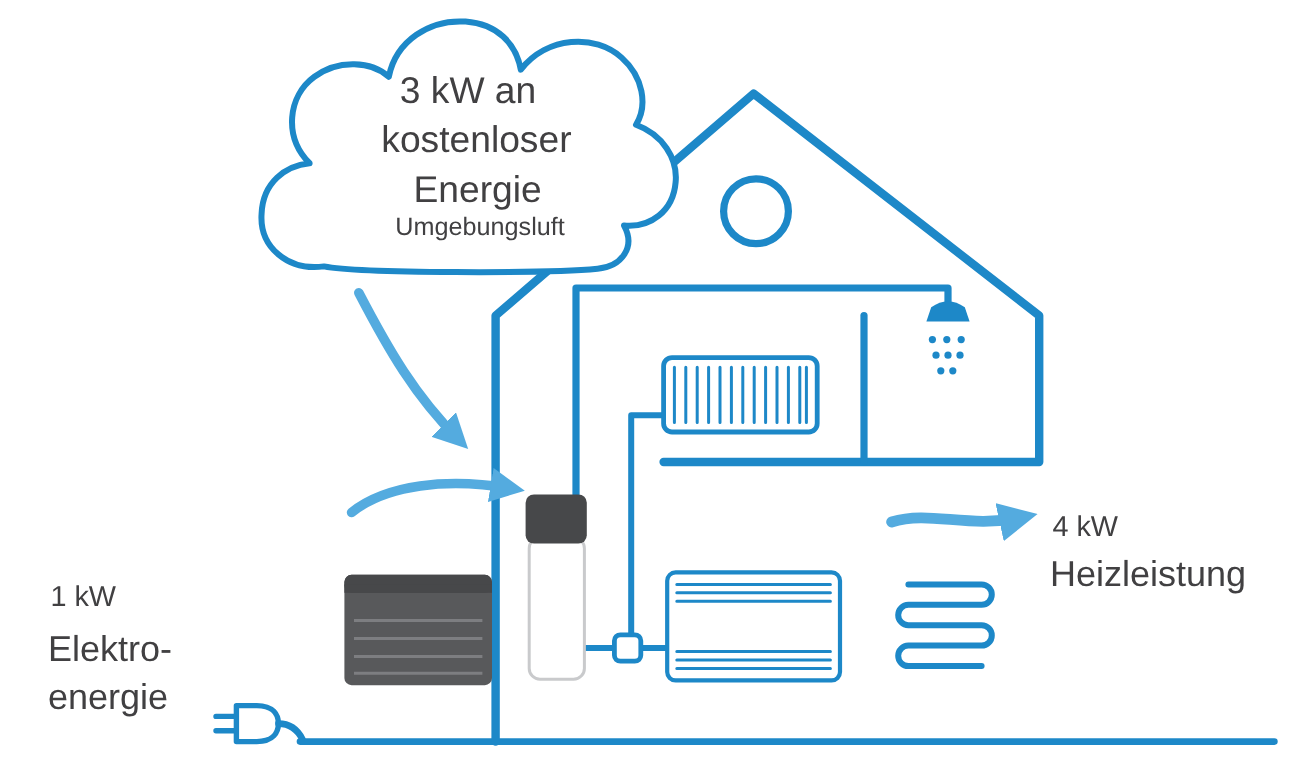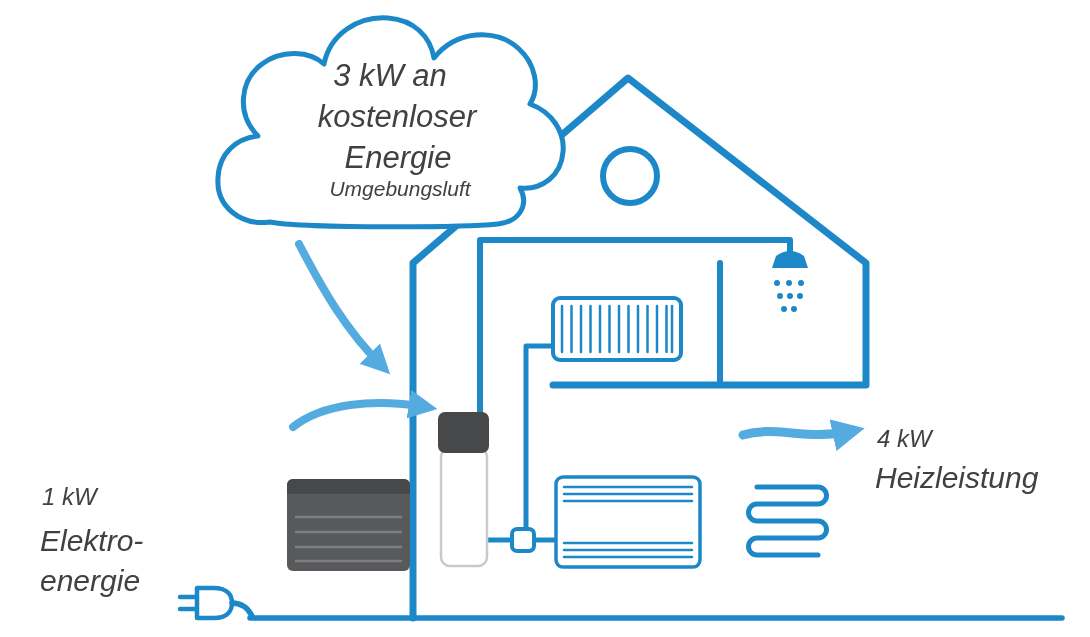--- a/index.html
+++ b/index.html
@@ -1,16 +1,16 @@
 <!DOCTYPE html>
 <html style="--line-blue: #1d88c8; --arrow-blue: #54abdf; --dark-gray: #58595b; --cap-gray: #47484a; --slat-gray: #7d7e81; --unit-border: #c9cacc; --text-color: #414042; --background: #ffffff;"><head>
 <meta charset="utf-8">
 <style>
   html,body{margin:0;padding:0;background:#ffffff;}
-  .canvas{position:relative;width:1090px;height:637px;background:var(--background,#ffffff);overflow:hidden;font-style:italic;}
+  .canvas{position:relative;width:1090px;height:637px;background:var(--background,#ffffff);overflow:hidden;}
   svg{display:block;}
   .blue{stroke:var(--line-blue,#1d88c8);fill:none;stroke-linecap:round;stroke-linejoin:round;}
   .blue-outline-white{stroke:var(--line-blue,#1d88c8);fill:#ffffff;stroke-linecap:round;stroke-linejoin:round;}
   .blue-fill{fill:var(--line-blue,#1d88c8);stroke:none;}
   .cloud{fill:#ffffff;stroke:var(--line-blue,#1d88c8);stroke-width:5;stroke-linejoin:round;}
   .arrow{stroke:var(--arrow-blue,#54abdf);fill:none;stroke-linecap:round;}
   .arrow-fill{fill:var(--arrow-blue,#54abdf);stroke:none;}
   .dark{fill:var(--dark-gray,#58595b);stroke:none;}
   .cap{fill:var(--cap-gray,#47484a);stroke:none;}
   .slat{stroke:var(--slat-gray,#7d7e81);fill:none;}

